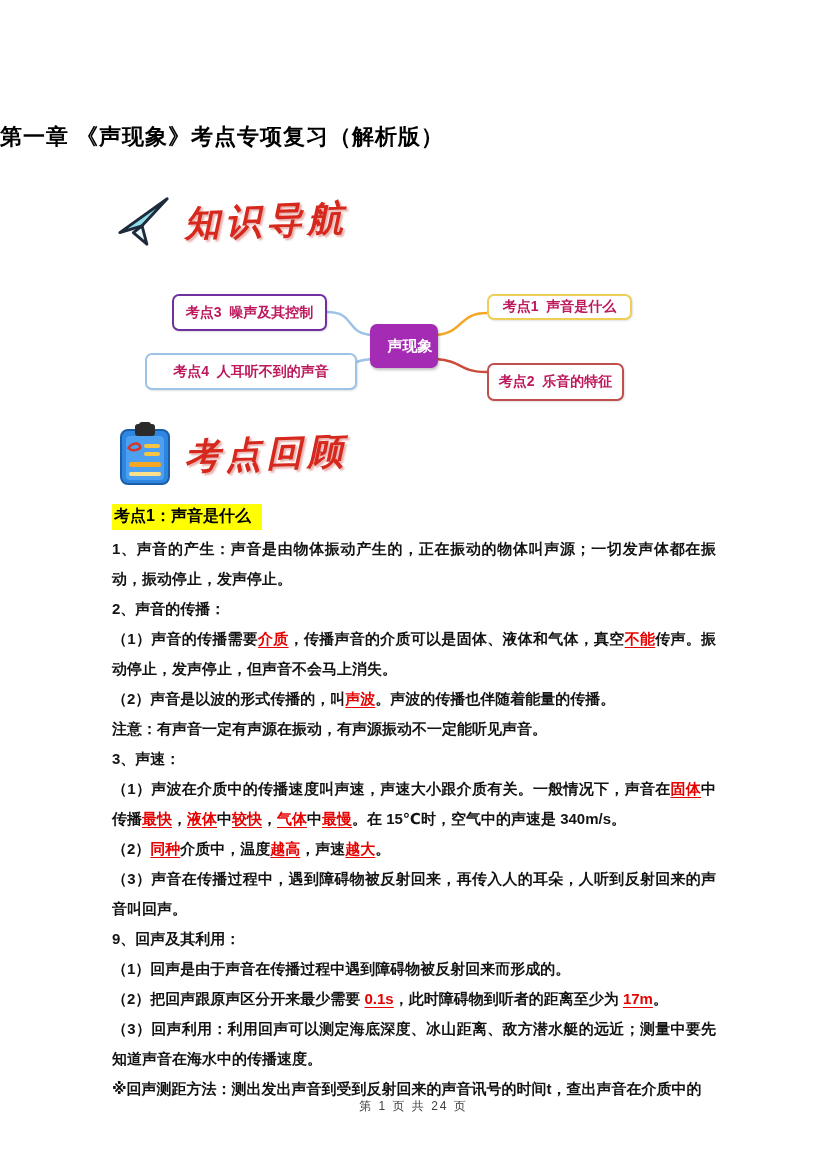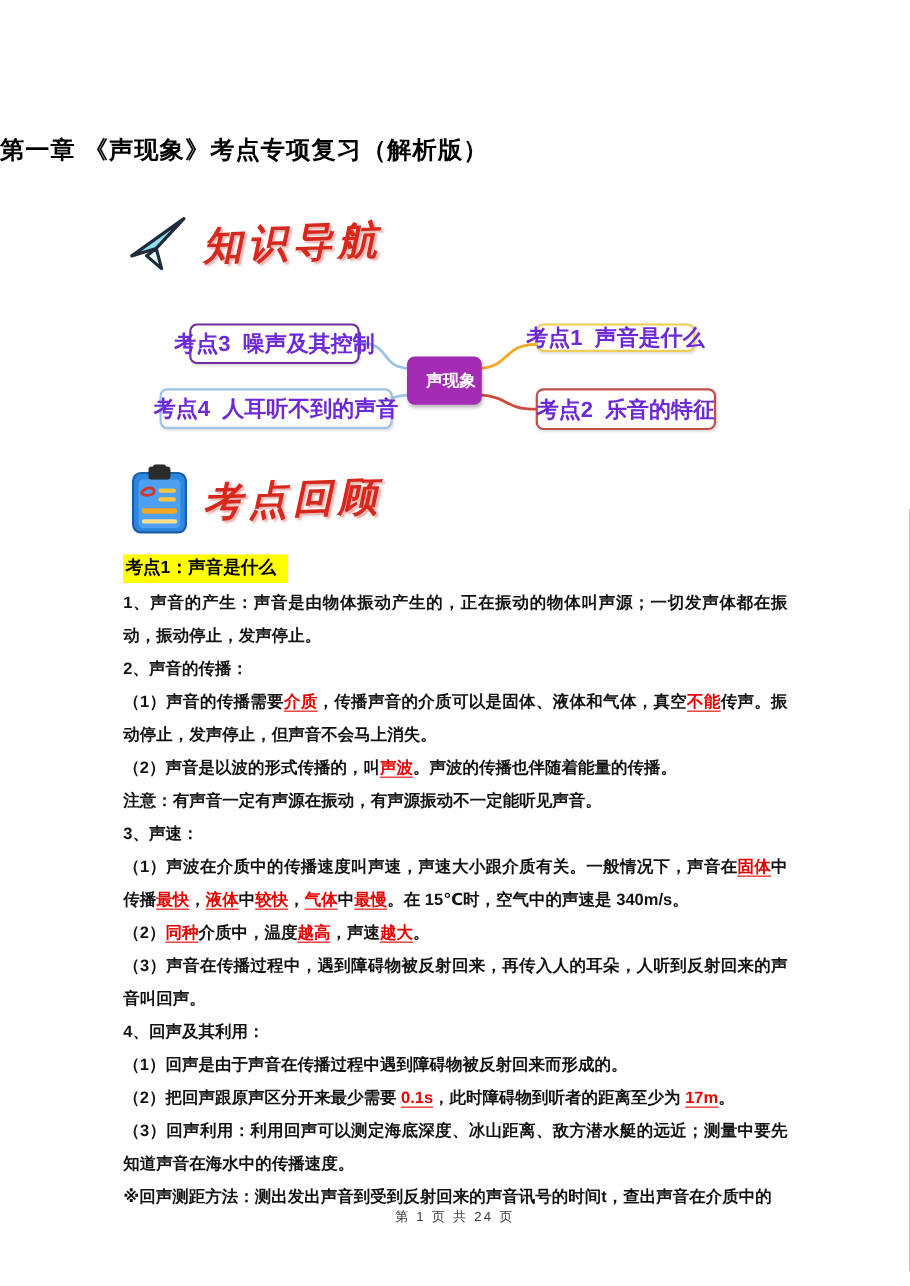--- a/index.html
+++ b/index.html
@@ -22,33 +22,33 @@
     transform:rotate(-2deg);
     font-family:"DejaVu Serif","Liberation Serif",serif;
   }
   .hdr-icon{display:block;flex:0 0 auto;}
 
   
   .mindmap{position:absolute;top:283px;left:130px;width:560px;height:128px;}
   .mm-lines{position:absolute;top:0;left:0;width:560px;height:128px;}
   .mm-node{
     position:absolute;display:flex;align-items:center;justify-content:center;
-    font-weight:bold;font-size:20px;white-space:pre;background:#fff;
-    border:2px solid #ec4899;border-radius:7px;box-sizing:border-box;color:#6d28d9;
+    font-weight:bold;font-size:14px;white-space:pre;background:#fff;
+    border:2px solid #ec4899;border-radius:7px;box-sizing:border-box;color:#be185d;
     box-shadow:1px 1px 2px rgba(0,0,0,0.12);
   }
   .mm-center{
     background:#A42CB4;color:#fff;font-size:15px;border:none;border-radius:7px;
     box-shadow:1px 2px 3px rgba(0,0,0,0.25);
   }
   .mm-k3{left:42px;top:11px;width:155px;height:37px;}
   .mm-k4{left:15px;top:70px;width:212px;height:37px;}
   .mm-ctr{left:240px;top:41px;width:68px;height:44px;}
   .mm-k1{left:357px;top:11px;width:145px;height:26px;}
-  .mm-k2{left:357px;top:70px;width:164px;height:38px;}
+  .mm-k2{left:357px;top:80px;width:137px;height:38px;}
 
   
   .content{position:absolute;top:504px;left:112px;width:604px;}
   .topic-heading{
     display:inline-block;font-size:16px;font-weight:bold;color:#000;
     background:var(--highlight,#FFFF00);padding:2px 11px 3px 2px;margin:0 0 4px 0;
   }
   .body-para{
     margin:0;font-size:15px;line-height:30px;text-align:justify;color:#131313;
     font-family:"Liberation Sans","DejaVu Sans",sans-serif;
@@ -119,21 +119,21 @@
     <div id="paragraph-list">
         <p class="body-para"><span class="seg-b">1、声音的产生：</span><span class="seg-n">声音是由物体振动产生的，正在振动的物体叫声源；一切发声体都在振动，振动停止，发声停止。</span></p>
         <p class="body-para"><span class="seg-b">2、声音的传播：</span></p>
         <p class="body-para"><span class="seg-n">（1）声音的传播需要</span><span class="seg-r">介质</span><span class="seg-n">，传播声音的介质可以是固体、液体和气体，真空</span><span class="seg-r">不能</span><span class="seg-n">传声。振动停止，发声停止，但声音不会马上消失。</span></p>
         <p class="body-para"><span class="seg-n">（2）声音是以波的形式传播的，叫</span><span class="seg-r">声波</span><span class="seg-n">。声波的传播也伴随着能量的传播。</span></p>
         <p class="body-para"><span class="seg-n">注意：有声音一定有声源在振动，有声源振动不一定能听见声音。</span></p>
         <p class="body-para"><span class="seg-b">3、声速：</span></p>
         <p class="body-para"><span class="seg-n">（1）声波在介质中的传播速度叫声速，声速大小跟介质有关。一般情况下，声音在</span><span class="seg-r">固体</span><span class="seg-n">中传播</span><span class="seg-r">最快</span><span class="seg-n">，</span><span class="seg-r">液体</span><span class="seg-n">中</span><span class="seg-r">较快</span><span class="seg-n">，</span><span class="seg-r">气体</span><span class="seg-n">中</span><span class="seg-r">最慢</span><span class="seg-n">。在 15℃时，空气中的声速是 340m/s。</span></p>
         <p class="body-para"><span class="seg-n">（2）</span><span class="seg-r">同种</span><span class="seg-n">介质中，温度</span><span class="seg-r">越高</span><span class="seg-n">，声速</span><span class="seg-r">越大</span><span class="seg-n">。</span></p>
         <p class="body-para"><span class="seg-n">（3）声音在传播过程中，遇到障碍物被反射回来，再传入人的耳朵，人听到反射回来的声音叫回声。</span></p>
-        <p class="body-para"><span class="seg-b">4、回声及其利用：</span></p>
+        <p class="body-para"><span class="seg-b">9、回声及其利用：</span></p>
         <p class="body-para"><span class="seg-n">（1）回声是由于声音在传播过程中遇到障碍物被反射回来而形成的。</span></p>
         <p class="body-para"><span class="seg-n">（2）把回声跟原声区分开来最少需要 </span><span class="seg-r">0.1s</span><span class="seg-n">，此时障碍物到听者的距离至少为 </span><span class="seg-r">17m</span><span class="seg-n">。</span></p>
         <p class="body-para"><span class="seg-n">（3）回声利用：利用回声可以测定海底深度、冰山距离、敌方潜水艇的远近；测量中要先知道声音在海水中的传播速度。</span></p>
         <p class="body-para"><span class="seg-b">※回声测距方法：</span><span class="seg-n">测出发出声音到受到反射回来的声音讯号的时间t，查出声音在介质中的</span></p>
       </div>
   </div>
 
   <div class="footer">第 1 页 共 24 页</div>
 
 </div>

